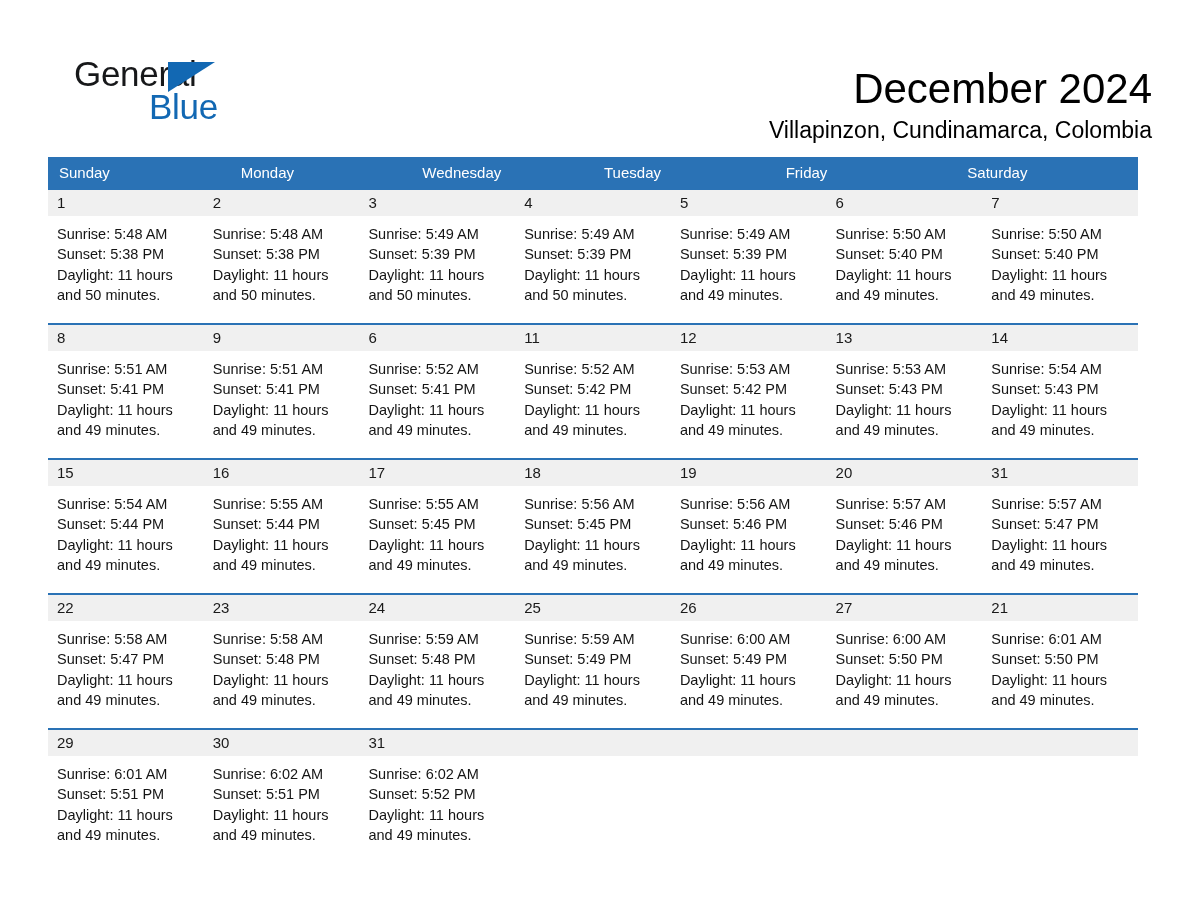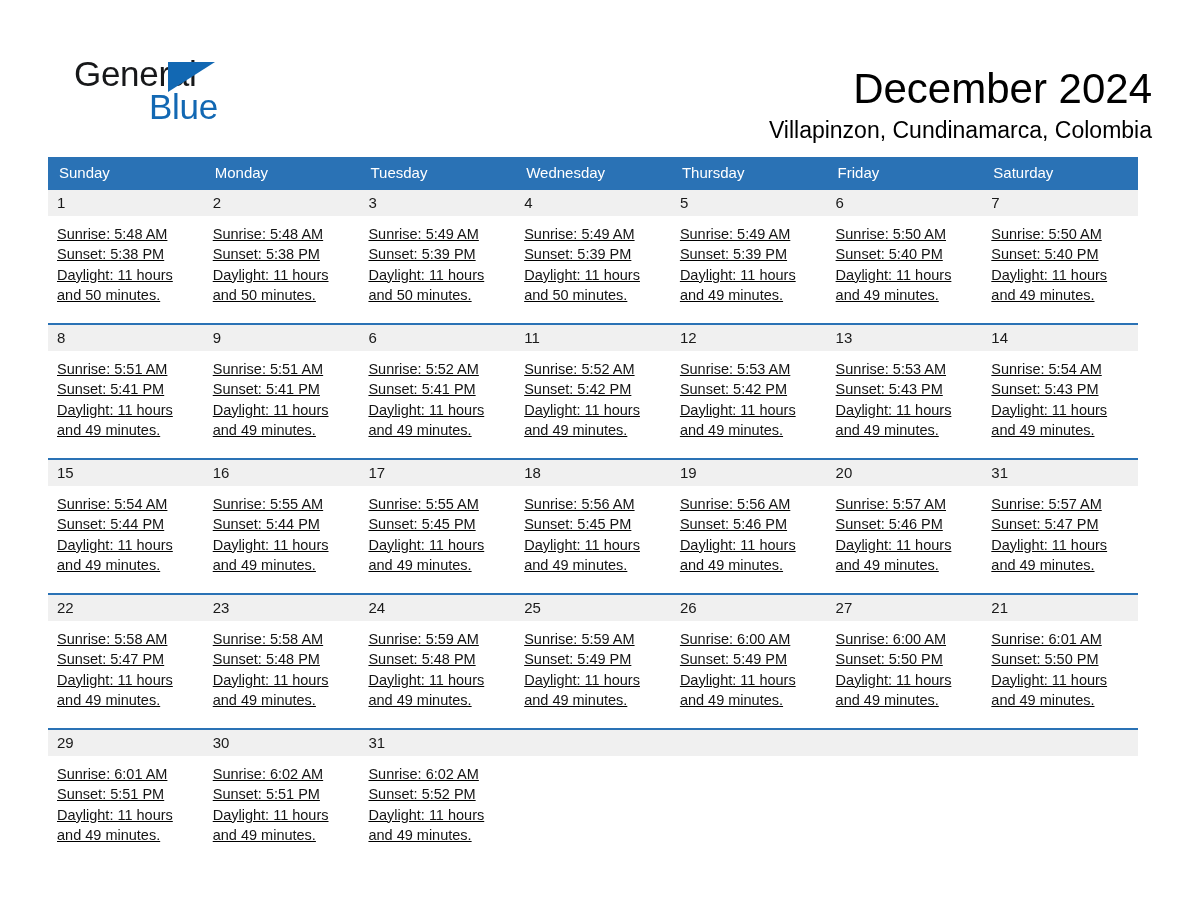--- a/index.html
+++ b/index.html
@@ -134,21 +134,20 @@
   .day-cell.empty .daynum-bar {
     background: #f0f0f0;
   }
   .daynum {
     font-size: 15px;
     line-height: 26px;
     color: #1a1a1a;
   }
   .day-body {
     padding: 8px 6px 0 9px;
-    text-decoration: underline;
   }
   .day-line {
     font-size: 14.5px;
     line-height: 20.3px;
     color: #141414;
     white-space: nowrap;
   }
 </style>
 </head>
 <body>
@@ -165,23 +164,22 @@
 
     <div class="title">December 2024</div>
     <div class="subtitle">Villapinzon, Cundinamarca, Colombia</div>
   </div>
 
   <div class="calendar">
 
     <div class="weekday-row">
       <div class="weekday">Sunday</div>
       <div class="weekday">Monday</div>
+      <div class="weekday">Wednesday</div>
       <div class="weekday">Tuesday</div>
-      <div class="weekday">Wednesday</div>
-      <div class="weekday">Thursday</div>
       <div class="weekday">Friday</div>
       <div class="weekday">Saturday</div>
     </div>
 
     <div class="week-row">
       <div class="day-cell">
         <div class="daynum-bar"><span class="daynum">1</span></div>
         <div class="day-body">
           <div class="day-line">Sunrise: 5:48 AM</div>
           <div class="day-line">Sunset: 5:38 PM</div>

